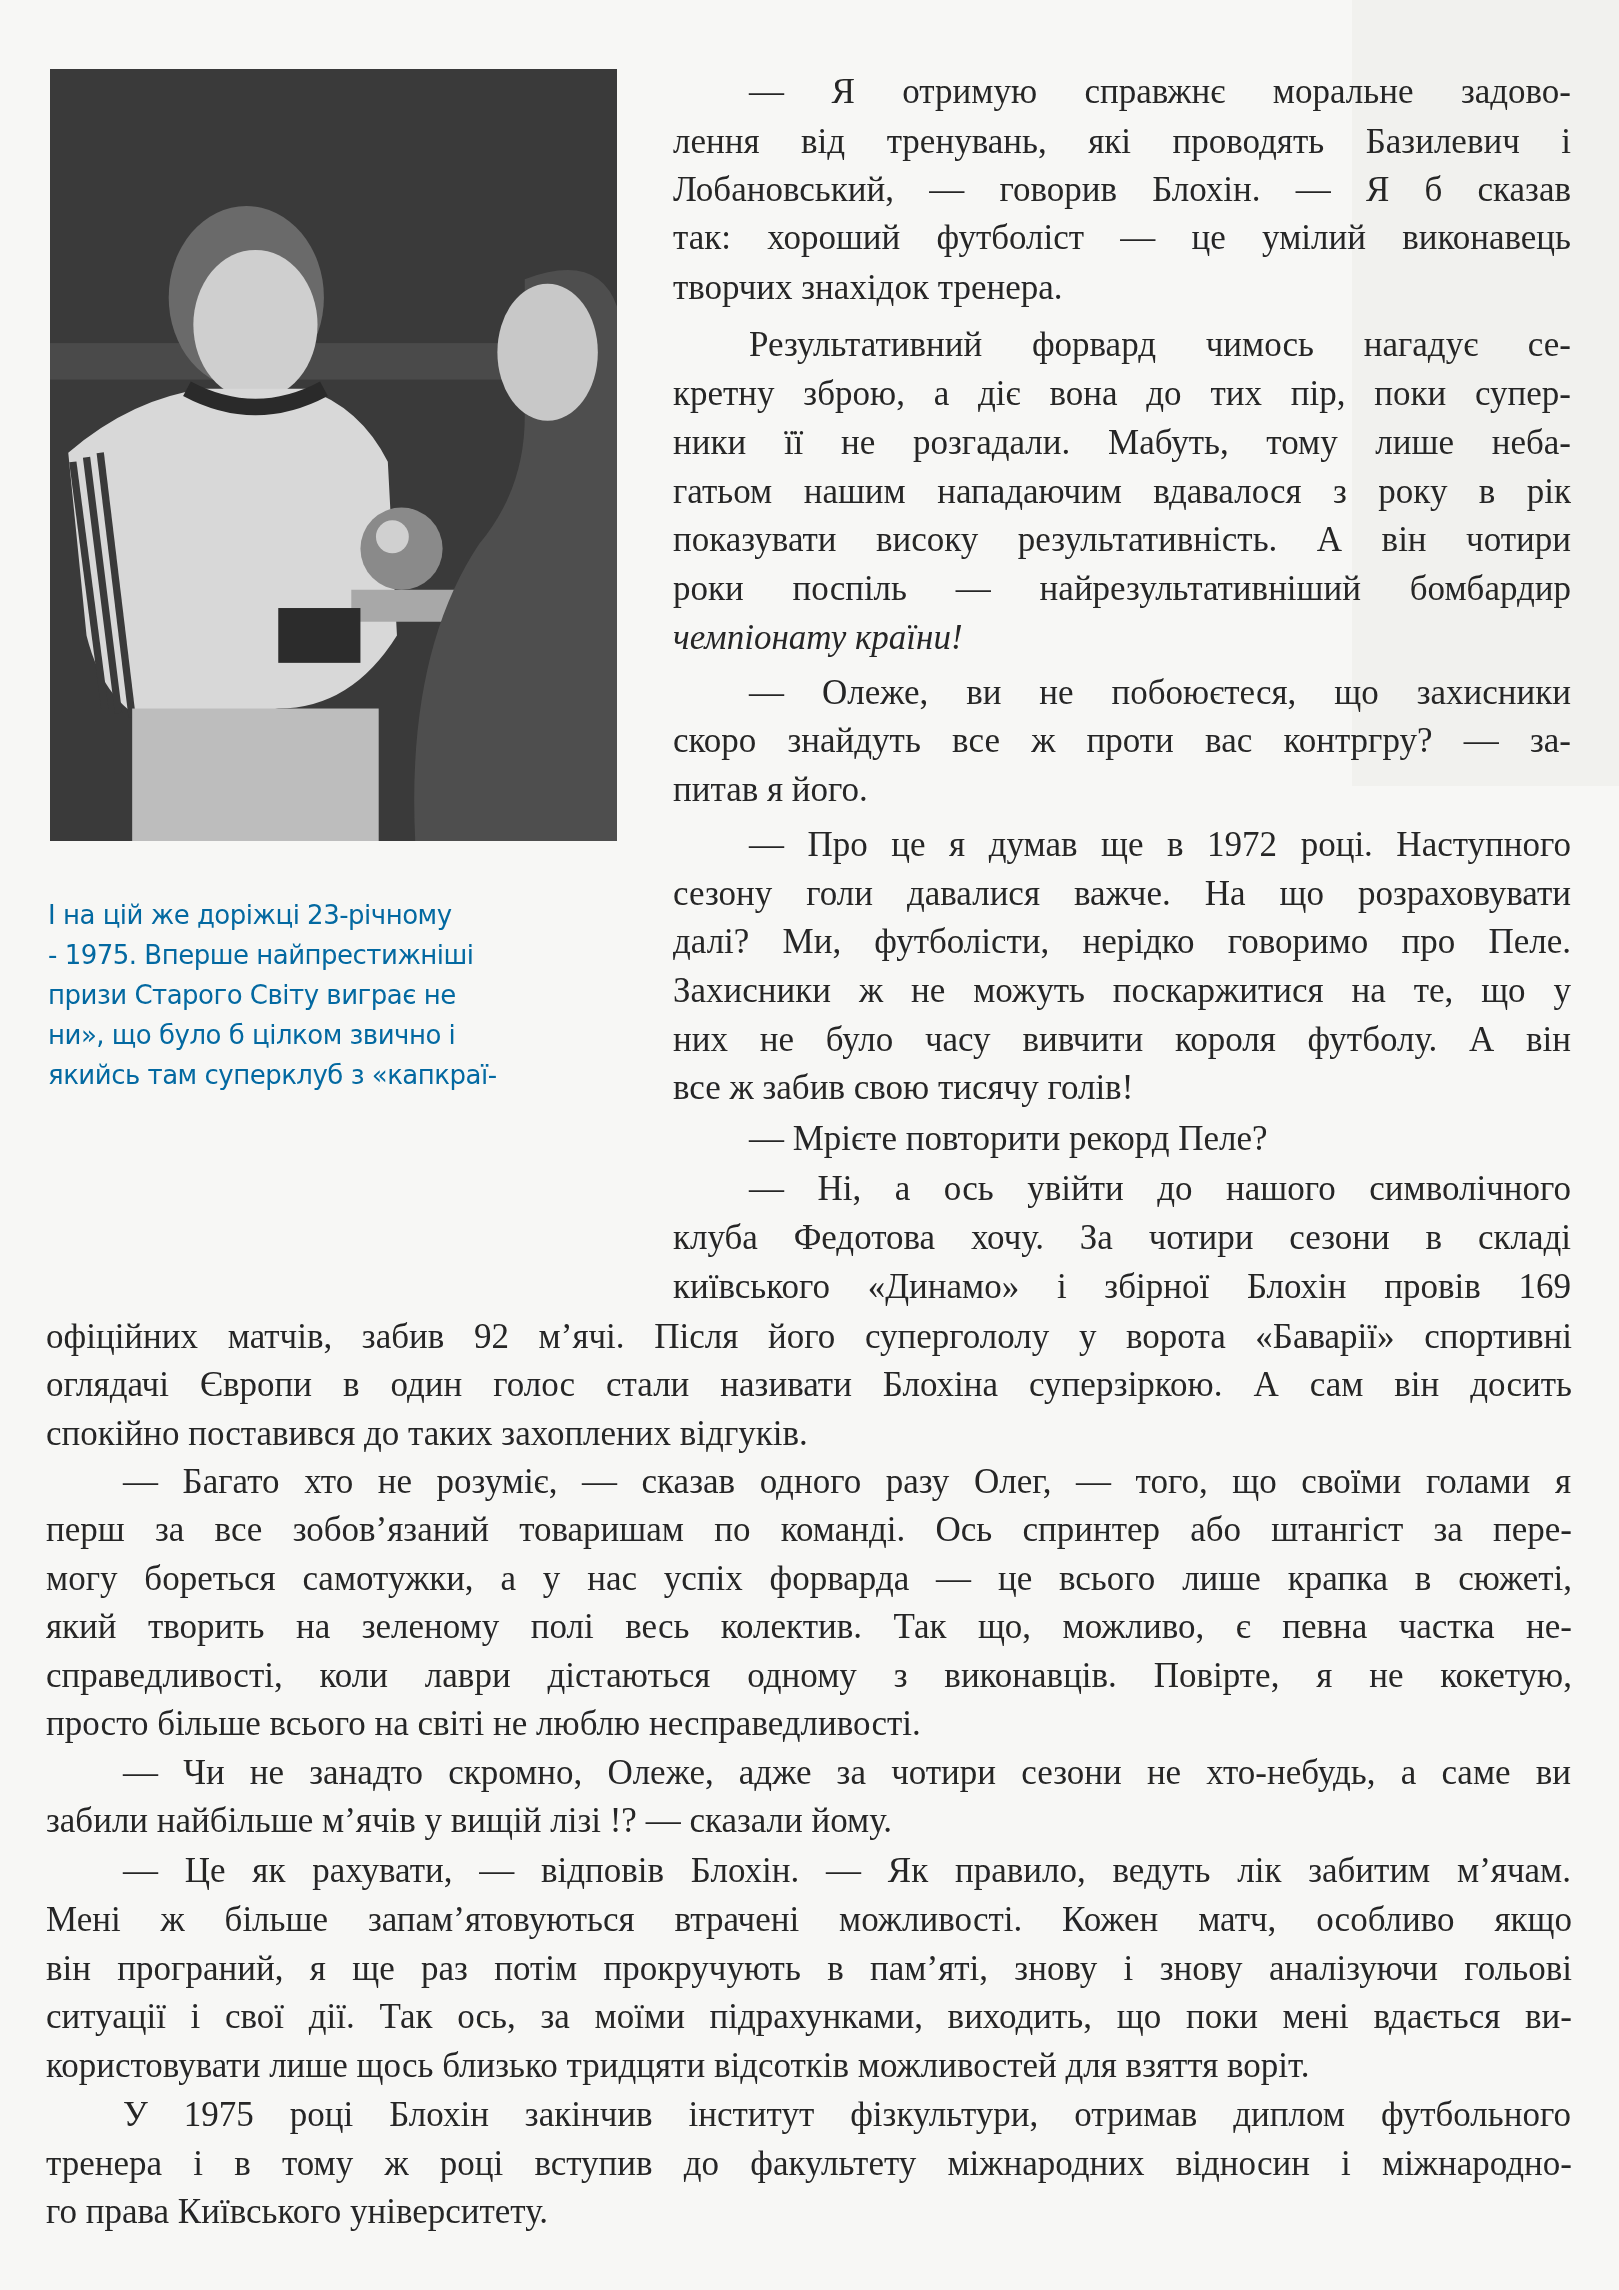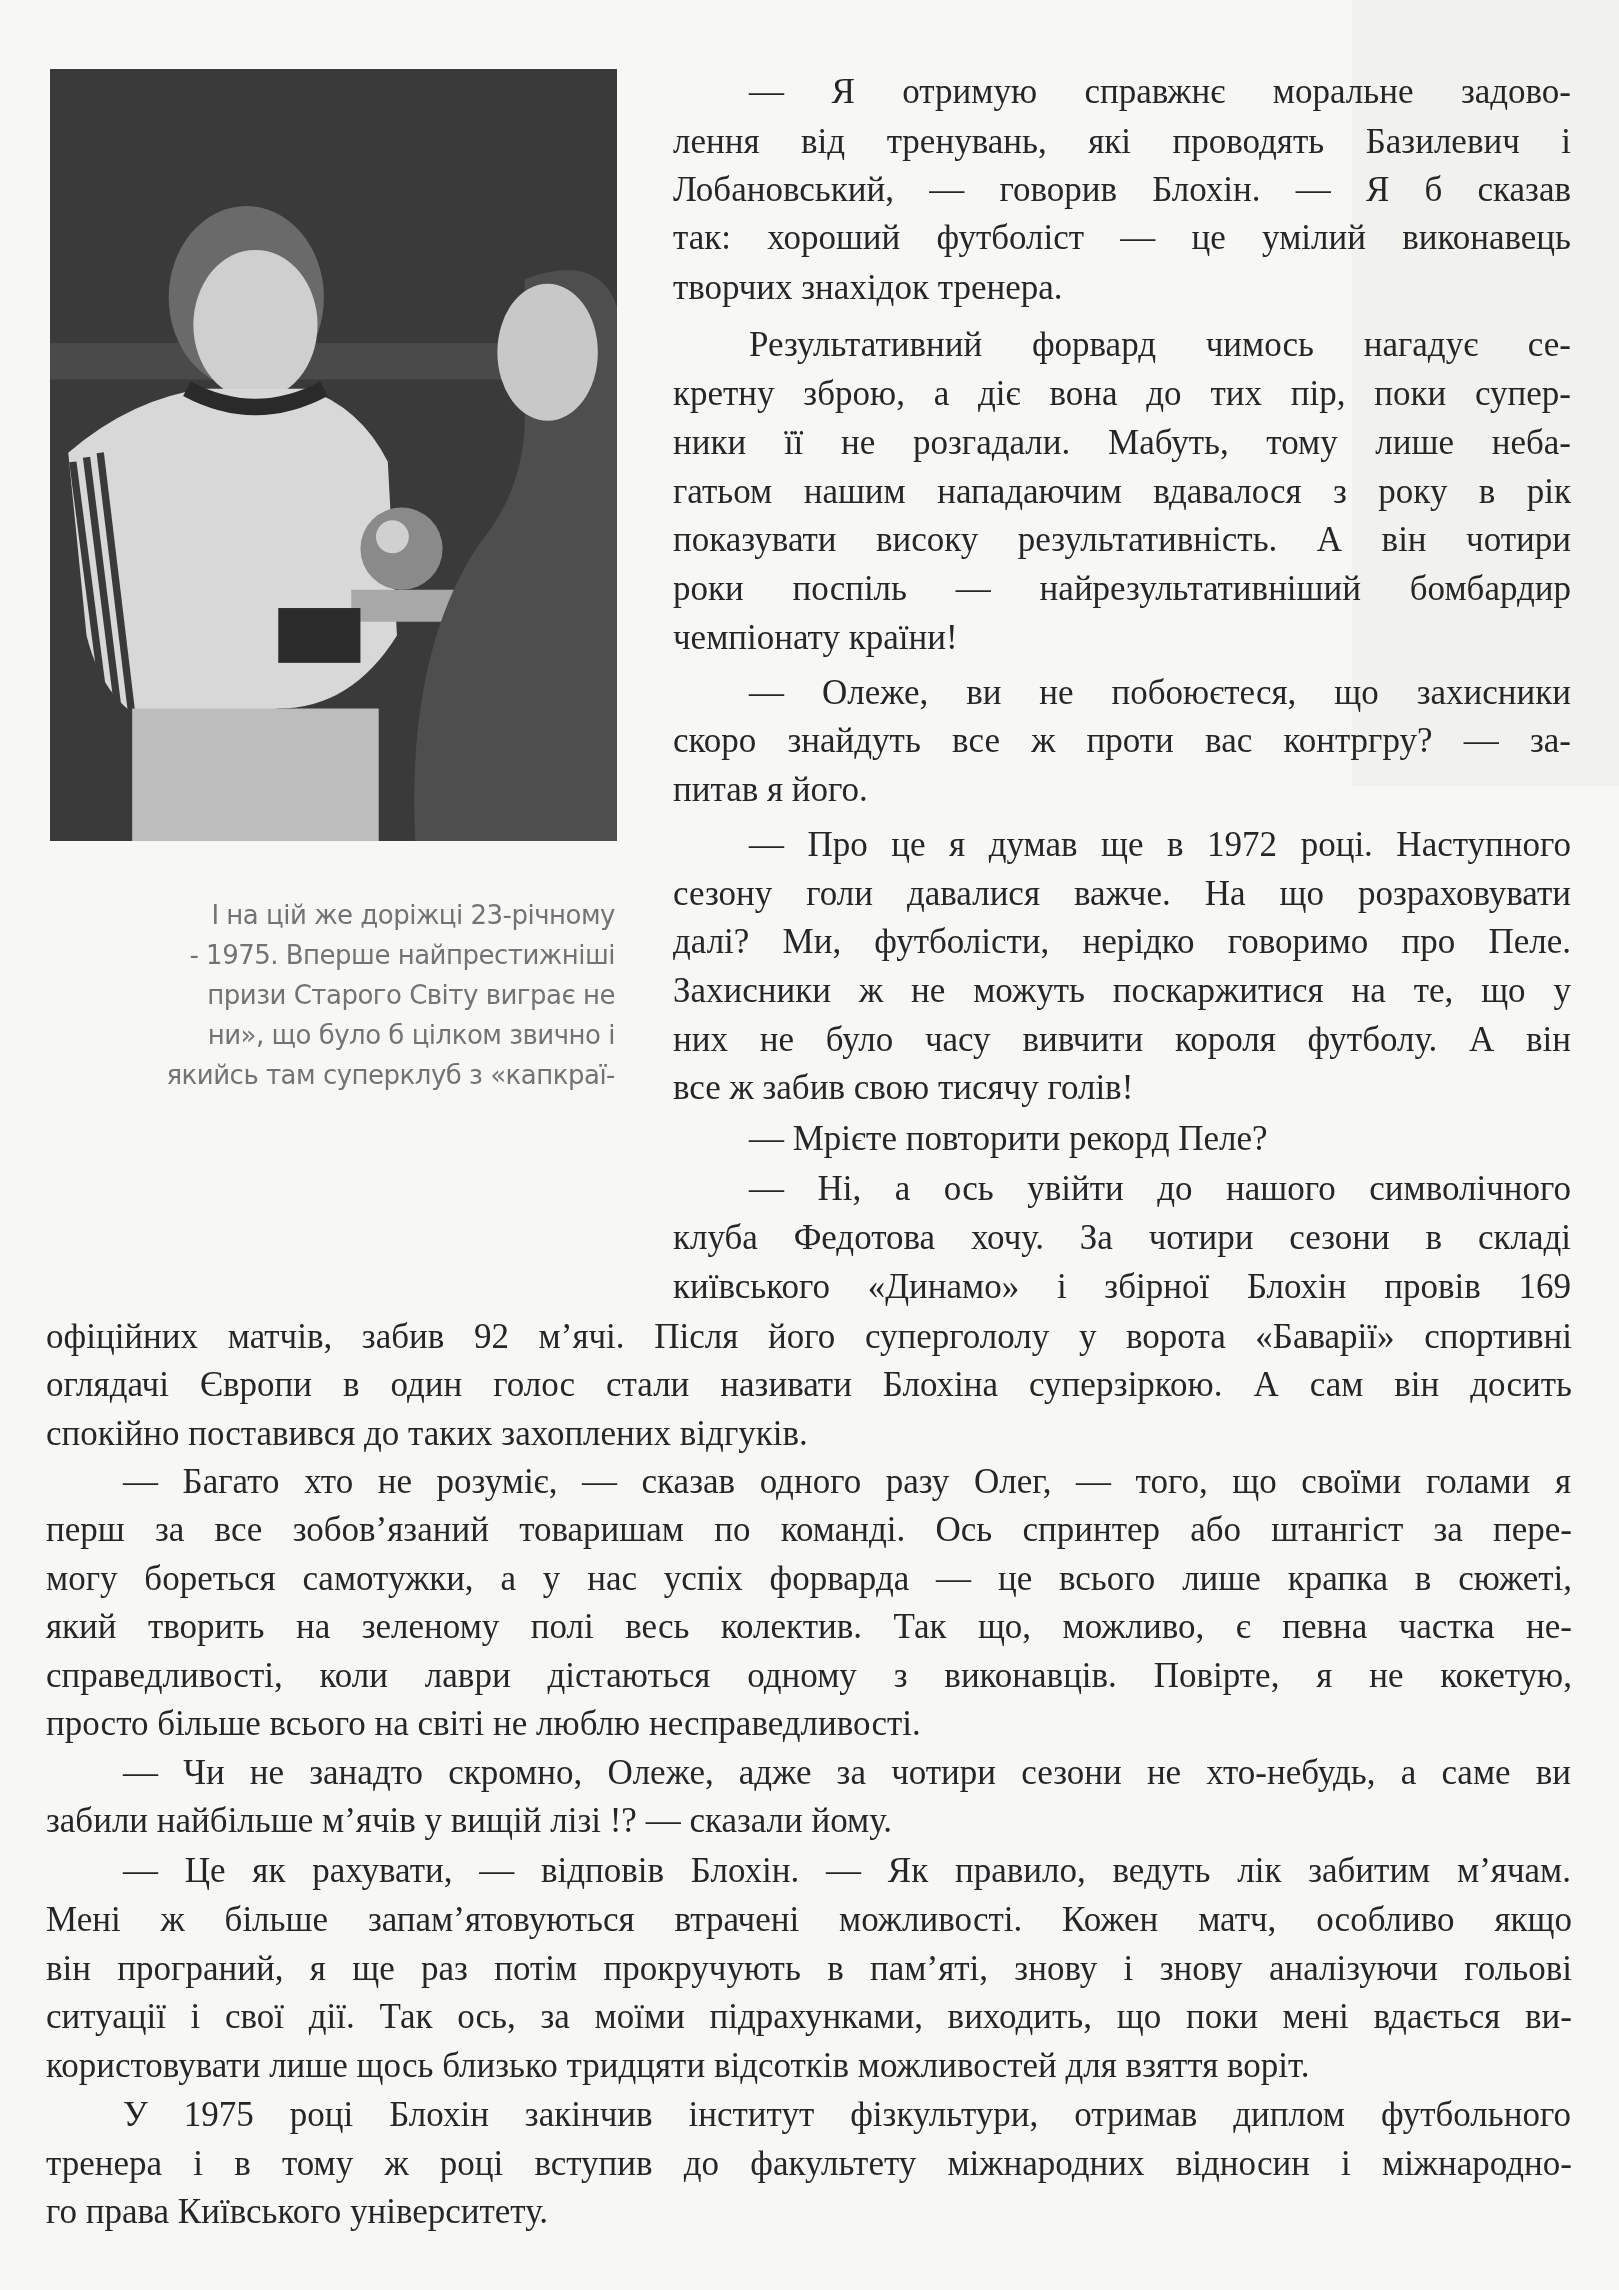--- a/index.html
+++ b/index.html
@@ -13,21 +13,21 @@
     position: absolute; background: #ececea; opacity: 0.6;
   }
   .photo {
     position: absolute; left: 50px; top: 69px; width: 567px; height: 772px;
     background: #3c3c3c; overflow: hidden;
   }
   .photo svg { width: 100%; height: 100%; display: block; }
   .caption {
     position: absolute; left: 48px; top: 895px; width: 567px;
     font-family: "DejaVu Sans", "Liberation Sans", sans-serif;
-    font-size: 26px; line-height: 40px; color: #737373; letter-spacing: -0.5px; text-align: right;
+    font-size: 26px; line-height: 40px; color: #0369a1; letter-spacing: -0.5px;
   }
   .caption .cl { display: block; white-space: nowrap; }
   .line {
     position: absolute; white-space: nowrap;
     font-size: 35px; line-height: 42px; color: #262626;
     transform-origin: left center;
     display: flex; justify-content: space-between;
   }
   .line.just { text-align: justify; text-align-last: justify; display: block; }
   .rc { left: 673px; width: 898px; }
@@ -80,21 +80,21 @@
     <div class="line just rc" style="top: 121px; width: 898px; display: block;">лення від тренувань, які проводять Базилевич і</div>
     <div class="line just rc" style="top: 169px; width: 898px; display: block;">Лобановський, — говорив Блохін. — Я б сказав</div>
     <div class="line just rc" style="top: 217px; width: 898px; display: block;">так: хороший футболіст — це умілий виконавець</div>
     <div class="line just rc last" style="top: 267px; width: 898px; display: block;">творчих знахідок тренера.</div>
     <div class="line just rc ind" style="top: 324px; width: 822px; display: block;">Результативний форвард чимось нагадує се-</div>
     <div class="line just rc" style="top: 373px; width: 898px; display: block;">кретну зброю, а діє вона до тих пір, поки супер-</div>
     <div class="line just rc" style="top: 422px; width: 898px; display: block;">ники її не розгадали. Мабуть, тому лише неба-</div>
     <div class="line just rc" style="top: 471px; width: 898px; display: block;">гатьом нашим нападаючим вдавалося з року в рік</div>
     <div class="line just rc" style="top: 519px; width: 898px; display: block;">показувати високу результативність. А він чотири</div>
     <div class="line just rc" style="top: 568px; width: 898px; display: block;">роки поспіль — найрезультативніший бомбардир</div>
-    <div class="line just rc last" style="top: 617px; width: 898px; display: block;">чемпіонату країни!</div>
+    <div class="line just rc last" style="top: 617px; width: 898px; display: block; font-style: italic;">чемпіонату країни!</div>
     <div class="line just rc ind" style="top: 672px; width: 822px; display: block;">— Олеже, ви не побоюєтеся, що захисники</div>
     <div class="line just rc" style="top: 720px; width: 898px; display: block;">скоро знайдуть все ж проти вас контргру? — за-</div>
     <div class="line just rc last" style="top: 769px; width: 898px; display: block;">питав я його.</div>
     <div class="line just rc ind" style="top: 824px; width: 822px; display: block;">— Про це я думав ще в 1972 році. Наступного</div>
     <div class="line just rc" style="top: 873px; width: 898px; display: block;">сезону голи давалися важче. На що розраховувати</div>
     <div class="line just rc" style="top: 921px; width: 898px; display: block;">далі? Ми, футболісти, нерідко говоримо про Пеле.</div>
     <div class="line just rc" style="top: 970px; width: 898px; display: block;">Захисники ж не можуть поскаржитися на те, що у</div>
     <div class="line just rc" style="top: 1019px; width: 898px; display: block;">них не було часу вивчити короля футболу. А він</div>
     <div class="line just rc last" style="top: 1067px; width: 898px; display: block;">все ж забив свою тисячу голів!</div>
     <div class="line just rc ind last" style="top: 1118px; width: 822px; display: block;">— Мрієте повторити рекорд Пеле?</div>

